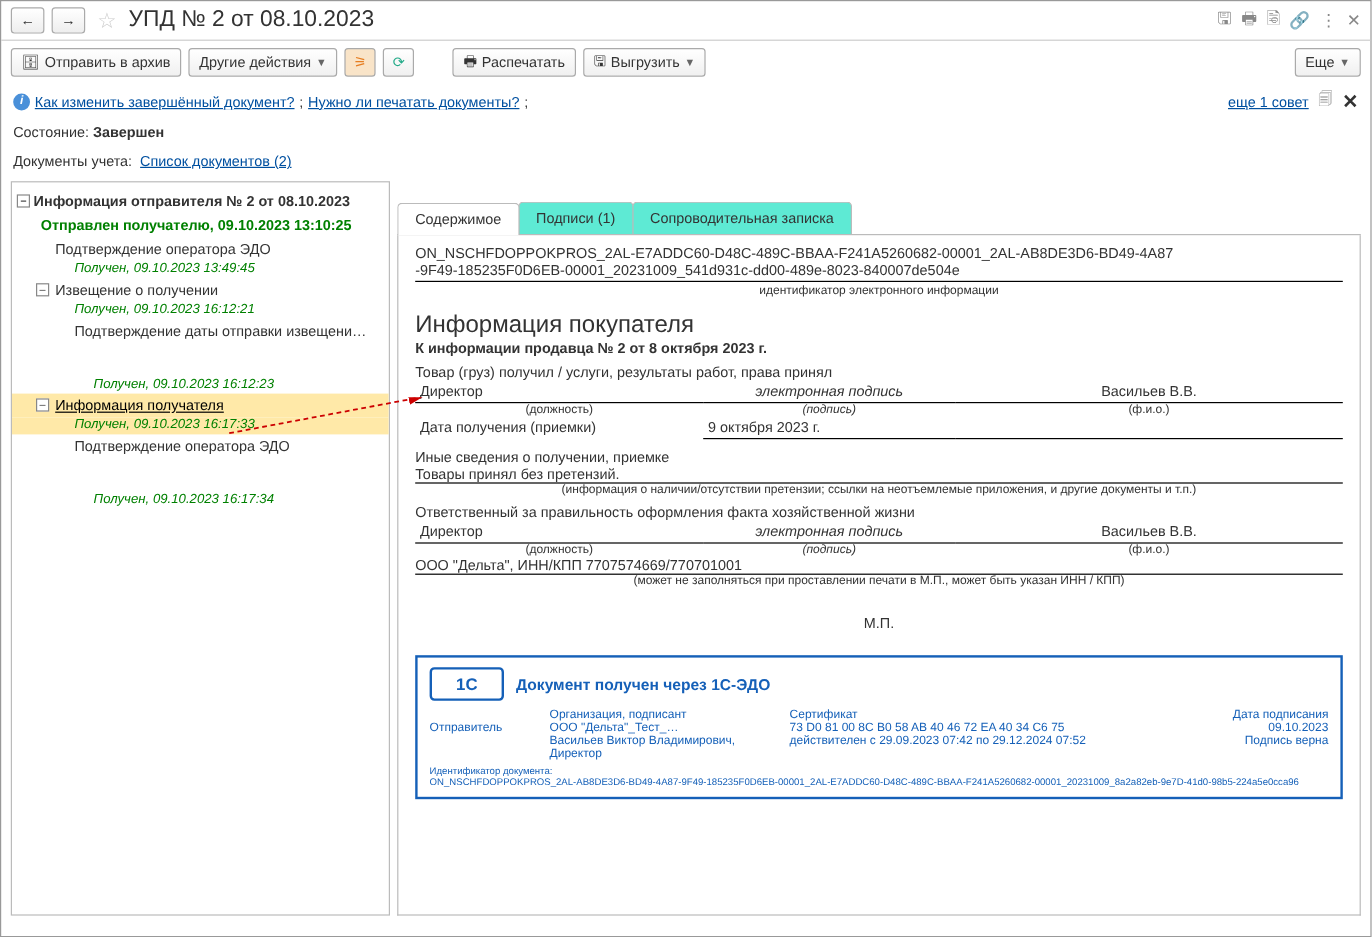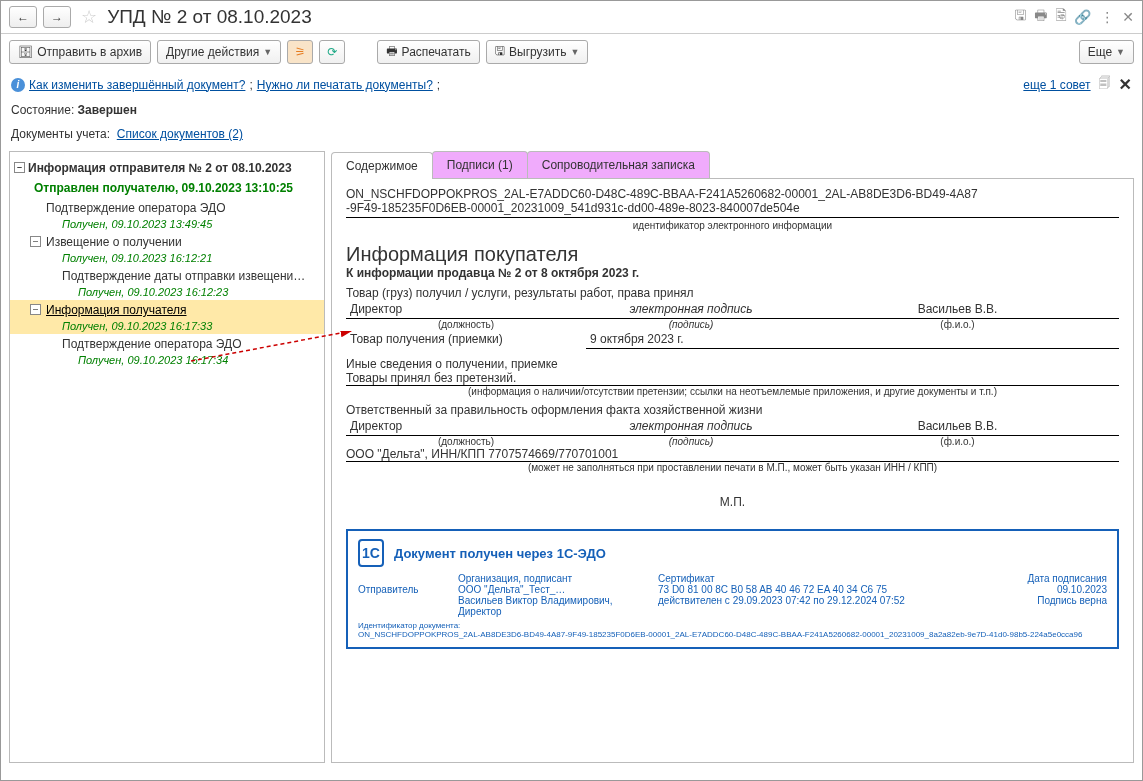--- a/index.html
+++ b/index.html
@@ -33,27 +33,27 @@
 .main { display: flex; padding: 0 8px 8px; gap: 6px; height: 620px; }
 .tree { width: 316px; border: 1px solid #bbb; padding: 6px 0; overflow: hidden; font-size: 12px; }
 .tree-node { padding: 3px 6px 3px 18px; position: relative; }
 .tree-node.root { font-weight: bold; padding-left: 18px; }
 .tree-node.green { color: #008000; font-weight: bold; padding-left: 24px; }
 .tree-node.item { padding-left: 36px; white-space: nowrap; overflow: hidden; text-overflow: ellipsis; }
 .tree-node.item-sub { padding-left: 52px; white-space: nowrap; overflow: hidden; text-overflow: ellipsis; }
 .tree-node.selected { background: #ffe9a8; }
 .tree-node.selected .node-label { color: #000000; text-decoration: underline; }
 .tree-stamp { color: #008000; font-style: italic; font-size: 11px; padding-left: 52px; padding-bottom: 2px; }
-.tree-stamp.deep { padding-left: 68px; }
+.tree-stamp.deep { padding-left: 68px; margin-top: 28px; }
 .expander { position: absolute; left: 4px; top: 4px; width: 11px; height: 11px; border: 1px solid #888; font-size: 9px; line-height: 9px; text-align: center; background: #fff; }
 .expander.l2 { left: 20px; }
 
 .content { flex: 1; display: flex; flex-direction: column; }
-.tabs { display: flex; border-bottom: 1px solid #bbb; }
-.tab { padding: 6px 14px; border: 1px solid #bbb; border-bottom: none; background: #f0abfc; cursor: pointer; margin-right: -1px; border-radius: 4px 4px 0 0; }
+.tabs { display: flex; border-bottom: 1px solid #bbb; margin-top: 17px; }
+.tab { padding: 6px 14px; border: 1px solid #bbb; border-bottom: none; background: #5eead4; cursor: pointer; margin-right: -1px; border-radius: 4px 4px 0 0; }
 .tab.active { background: #fff; position: relative; top: 1px; }
 
 .doc { flex: 1; border: 1px solid #bbb; border-top: none; padding: 8px 14px; overflow: auto; font-size: 12px; }
 .doc-id { font-size: 12px; }
 .doc-id-hr { border: none; border-bottom: 1px solid #000; margin: 2px 0; }
 .doc-id-cap { text-align: center; font-size: 10px; }
 .doc-h1 { font-size: 20px; margin: 12px 0 0; }
 .doc-sub { font-weight: bold; margin-bottom: 6px; }
 .doc-row { display: flex; }
 .doc-row > div { padding: 2px 4px; }
@@ -61,21 +61,21 @@
 .col2 { width: 210px; text-align: center; font-style: italic; }
 .col3 { flex: 1; text-align: center; }
 .ul-cell { border-bottom: 1px solid #000; }
 .cap-row { display: flex; font-size: 10px; }
 .cap-row > div { padding: 0 4px; }
 .doc-note { font-size: 10px; text-align: center; padding: 0 0 6px; }
 .mp { text-align: center; margin: 16px 0; }
 
 .stamp { border: 2px solid #1560b8; margin-top: 20px; padding: 8px 10px; color: #1560b8; font-size: 11px; }
 .stamp-top { display: flex; align-items: center; gap: 10px; margin-bottom: 6px; }
-.stamp-logo { width: 26px; height: 28px; border: 2px solid #1560b8; border-radius: 4px; display: flex; align-items: center; justify-content: center; font-weight: bold; font-size: 14px; }
+.stamp-logo { width: 62px; height: 28px; border: 2px solid #1560b8; border-radius: 4px; display: flex; align-items: center; justify-content: center; font-weight: bold; font-size: 14px; }
 .stamp-title { font-weight: bold; font-size: 13px; }
 .stamp-cols { display: flex; font-size: 10px; }
 .sc1 { width: 100px; }
 .sc2 { width: 200px; }
 .sc3 { width: 320px; }
 .sc4 { flex: 1; text-align: right; }
 .stamp-small { font-size: 8px; margin-top: 4px; }
 
 .arrow-svg { position: absolute; left: 180px; top: 330px; width: 180px; height: 40px; pointer-events: none; }
 </style>
@@ -206,21 +206,21 @@
           <div class="col2 ul-cell">электронная подпись</div>
           <div class="col3 ul-cell">Васильев В.В.</div>
         </div>
         <div class="cap-row">
           <div class="col1" style="text-align:center">(должность)</div>
           <div class="col2" style="text-align:center">(подпись)</div>
           <div class="col3" style="text-align:center">(ф.и.о.)</div>
         </div>
 
         <div class="doc-row">
-          <div class="col1">Товар получения (приемки)</div>
+          <div class="col1">Дата получения (приемки)</div>
           <div class="col2 ul-cell" style="font-style:normal;text-align:left">9 октября 2023 г.</div>
           <div class="col3 ul-cell"></div>
         </div>
 
         <div style="height:8px"></div>
         <div>Иные сведения о получении, приемке</div>
         <div style="border-bottom:1px solid #000">Товары принял без претензий.</div>
         <div class="doc-note">(информация о наличии/отсутствии претензии; ссылки на неотъемлемые приложения, и другие документы и т.п.)</div>
 
         <div>Ответственный за правильность оформления факта хозяйственной жизни</div>

